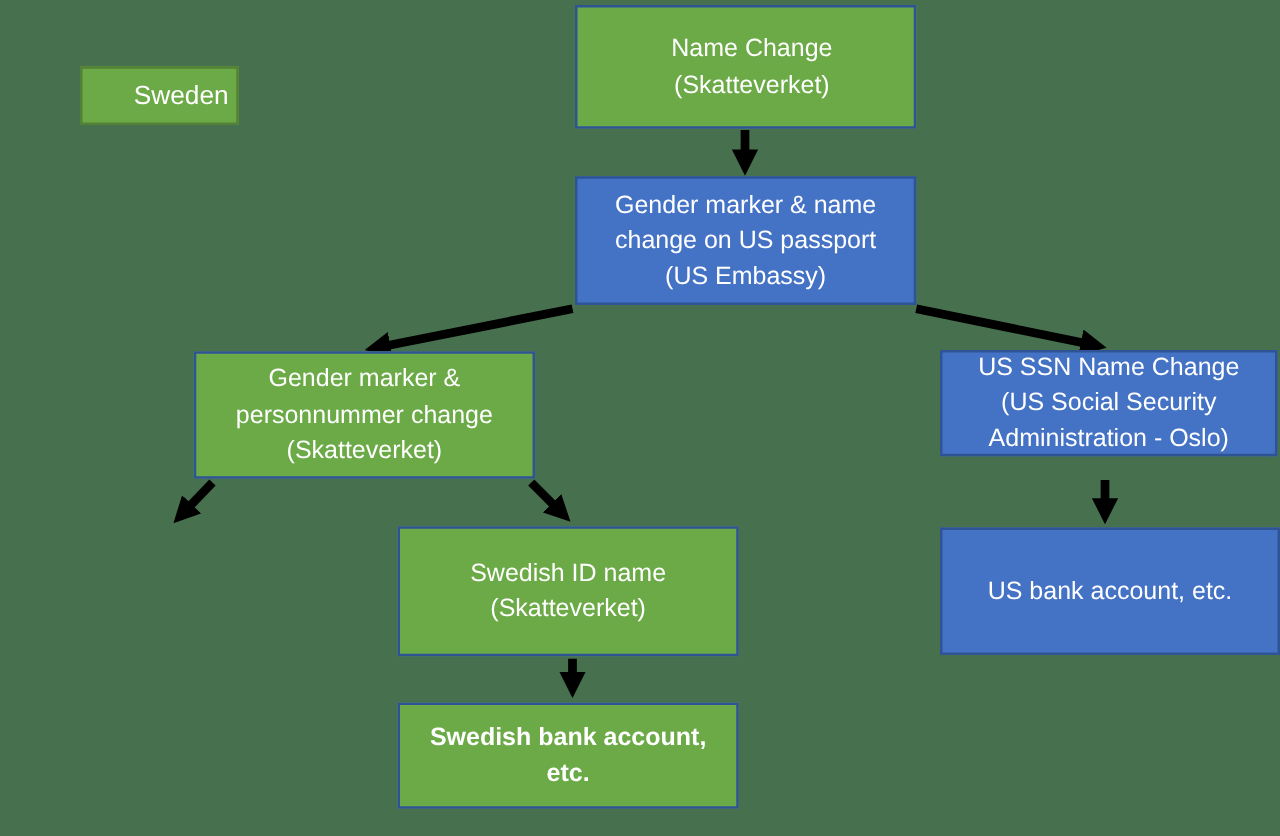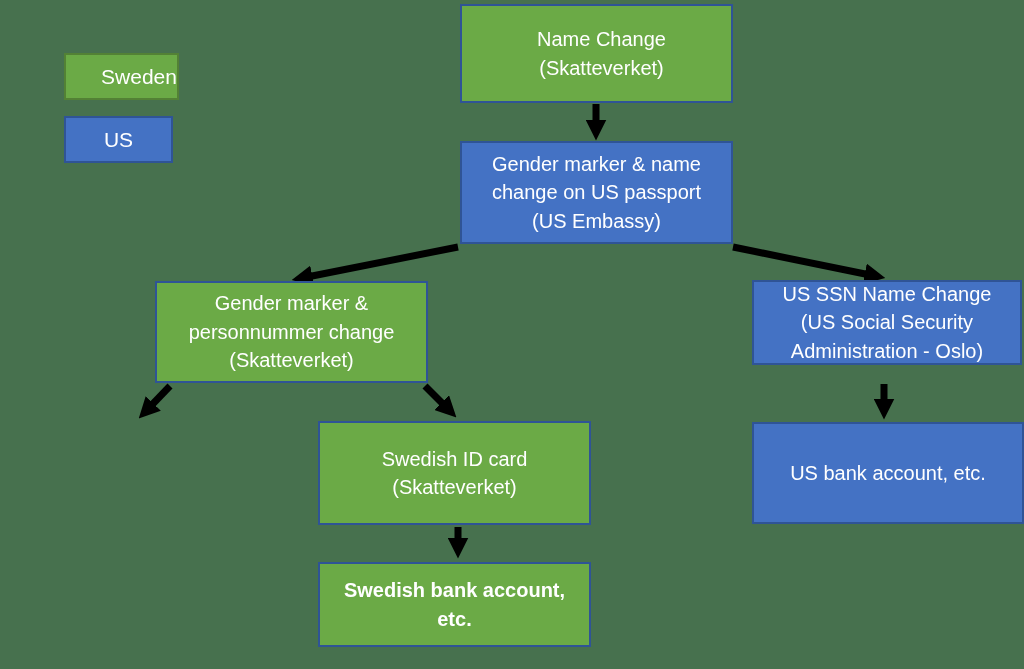--- a/index.html
+++ b/index.html
@@ -43,21 +43,21 @@
   .legend-box {
     position: absolute;
     box-sizing: border-box;
     display: flex;
     align-items: center;
     justify-content: center;
     color: var(--text, #FFFFFF);
     font-size: 21px;
   }
   .legend-sweden {
-    left: 64px; top: 53px; width: 115px; height: 47px;
+    left: 64px; top: 53px; width: 127px; height: 47px;
     background: var(--sweden-fill, #6BAA46);
     border: 2px solid var(--sweden-legend-border, #538135);
     padding-left: 35px;
   }
   .legend-us {
     left: 64px; top: 116px; width: 109px; height: 47px;
     background: var(--us-fill, #4472C4);
     border: 2px solid var(--node-border, #2F5496);
   }
 
@@ -88,23 +88,20 @@
       <line x1="170" y1="386" x2="146" y2="411" marker-end="url(#ah)"></line>
       <line x1="425" y1="386" x2="449" y2="410" marker-end="url(#ah)"></line>
       <line x1="458" y1="527" x2="458" y2="548" marker-end="url(#ah)"></line>
       <line x1="884" y1="384" x2="884" y2="409" marker-end="url(#ah)"></line>
     </g>
   </svg>
 
   <div class="legend-box legend-sweden">
     <span class="label">Sweden</span>
   </div>
-  <div class="legend-box legend-us">
-    <span class="label">US</span>
-  </div>
 
   <div class="node sweden n-name-change">
     <span class="label">Name Change
 (Skatteverket)</span>
   </div>
 
   <div class="node us n-us-passport">
     <span class="label">Gender marker &amp; name
 change on US passport
 (US Embassy)</span>
@@ -117,21 +114,21 @@
   </div>
 
   <div class="node us n-us-ssn">
     <span class="label">US SSN Name Change
 (US Social Security
 Administration - Oslo)</span>
   </div>
 
 
   <div class="node sweden n-swedish-id">
-    <span class="label">Swedish ID card
+    <span class="label">Swedish ID name
 (Skatteverket)</span>
   </div>
 
   <div class="node sweden n-swedish-bank">
     <span class="label">Swedish bank account,
 etc.</span>
   </div>
 
   <div class="node us n-us-bank">
     <span class="label">US bank account, etc.</span>

